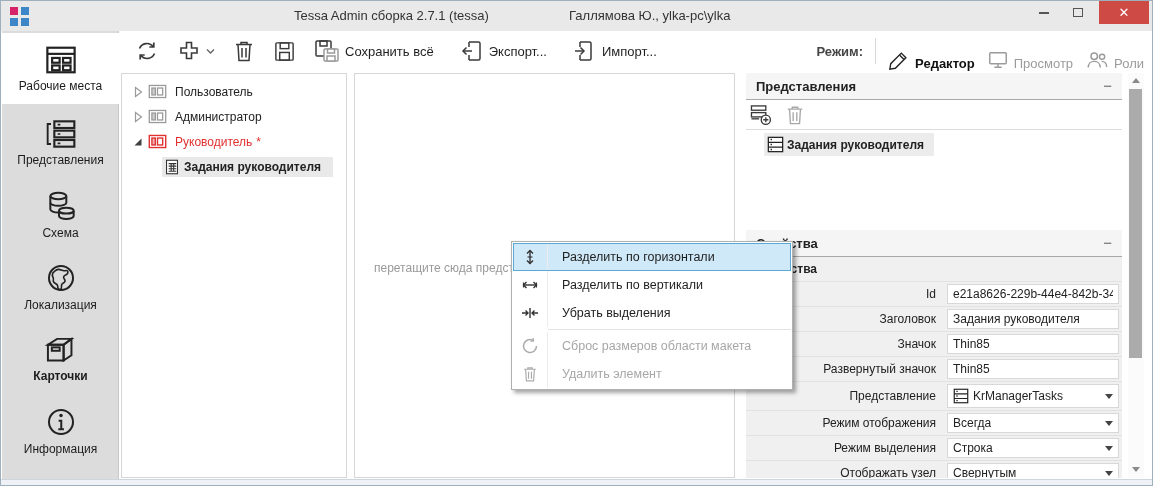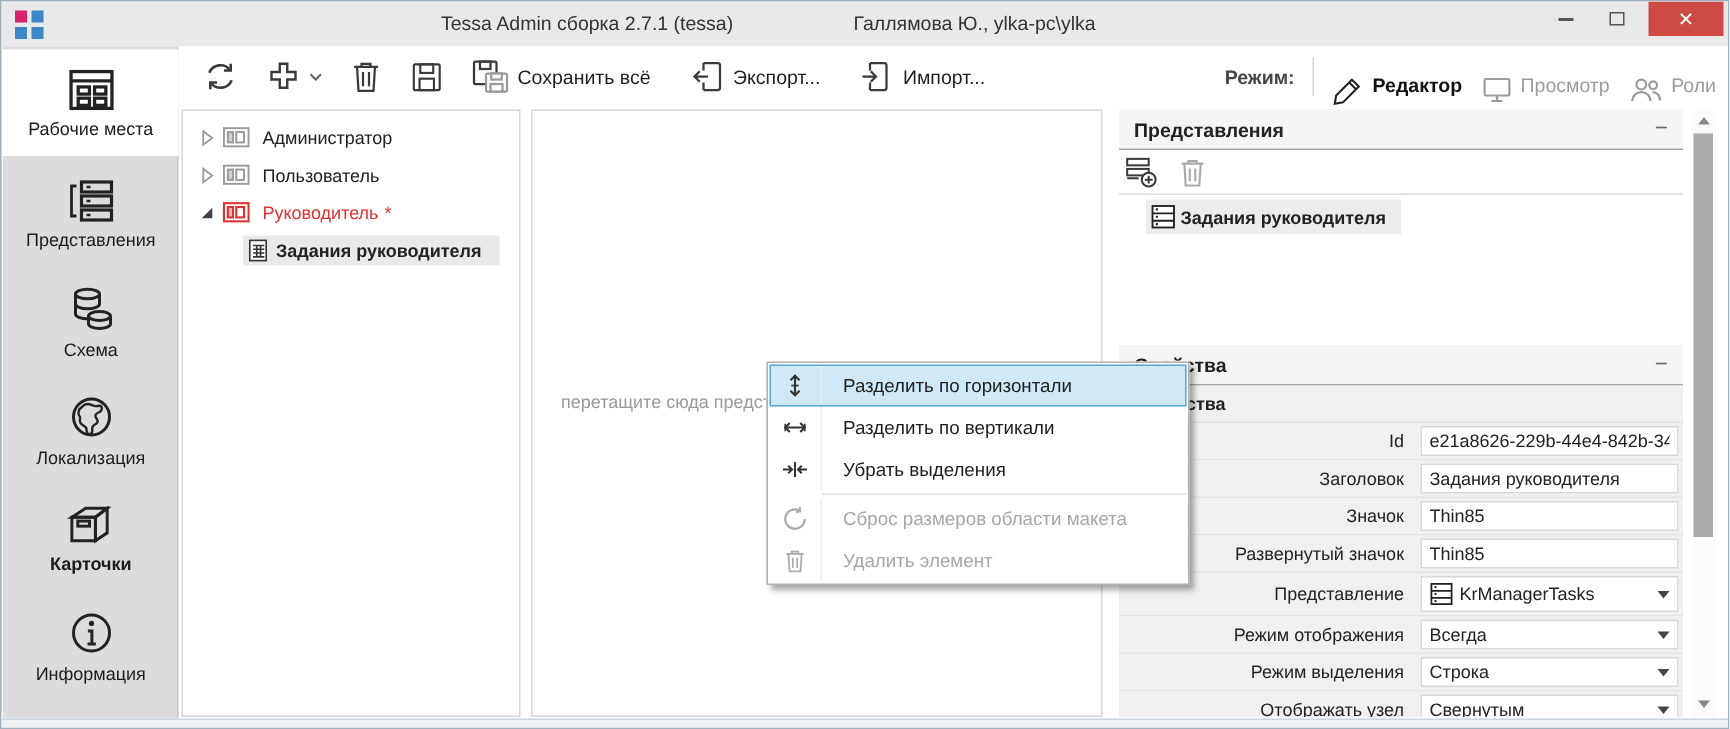--- a/index.html
+++ b/index.html
@@ -29,21 +29,21 @@
              align-items:center;justify-content:center;gap:4px;font-size:12px;color:#1c1c1c;cursor:default;}
   .side-item.active{background:#ffffff;}
   .side-item .lbl{white-space:nowrap;}
   
   .toolbar{position:absolute;left:118px;top:30px;width:1035px;height:40px;background:#fff;
            display:flex;align-items:center;padding-left:12px;box-sizing:border-box;gap:10px;}
   .tbtn{display:flex;align-items:center;gap:5px;font-size:13px;color:#1f1f1f;padding:3px 4px;white-space:nowrap;}
   .tb-right{margin-left:auto;display:flex;align-items:center;gap:12px;padding-right:10px;}
   .mode-label{font-weight:bold;color:#454545;font-size:13px;margin-left:48px;}
   .vsep{width:1px;height:26px;background:#d7d7d7;}
-  .mode-btn{display:flex;align-items:flex-start;gap:5px;font-size:13px;margin-top:17px;}
+  .mode-btn{display:flex;align-items:flex-end;gap:5px;font-size:13px;margin-top:17px;}
   .mode-btn.active{font-weight:bold;color:#111;}
   .mode-btn.inactive{color:#9b9b9b;}
   
   .panel{position:absolute;background:#fff;border:1px solid #d6d6d6;box-sizing:border-box;}
   .tree-panel{left:120px;top:72px;width:226px;height:405px;padding-top:5px;}
   .canvas-panel{left:353px;top:72px;width:381px;height:405px;}
   .canvas-hint{position:absolute;left:19px;top:187px;font-size:12px;color:#9a9a9a;white-space:nowrap;}
   
   .trow{height:25px;display:flex;align-items:center;font-size:12px;white-space:nowrap;}
   .texp{width:16px;margin-left:8px;display:flex;justify-content:center;}
@@ -301,36 +301,36 @@
             <path d="M1.5 1.5l6 4.5-6 4.5z" fill="#fff" stroke="#9a9a9a" stroke-width="1.2"></path>
           </svg>
         </span>
       <span class="tico">
         <svg width="19" height="15" viewBox="0 0 22 17" fill="none" stroke="#9a9a9a" stroke-width="1.5">
           <rect x="1.5" y="1.5" width="19" height="14"></rect>
             <rect x="4.5" y="4.5" width="4" height="8" fill="#cfcfcf" stroke="#9a9a9a"></rect>
             <rect x="11" y="4.5" width="6" height="8"></rect>
         </svg>
         </span>
-      <span class="lab">Администратор</span>
+      <span class="lab">Пользователь</span>
     </div>
     <div class="trow">
       <span class="texp">
         <svg width="9" height="12" viewBox="0 0 9 12">
             <path d="M1.5 1.5l6 4.5-6 4.5z" fill="#fff" stroke="#9a9a9a" stroke-width="1.2"></path>
           </svg>
         </span>
       <span class="tico">
         <svg width="19" height="15" viewBox="0 0 22 17" fill="none" stroke="#9a9a9a" stroke-width="1.5">
           <rect x="1.5" y="1.5" width="19" height="14"></rect>
             <rect x="4.5" y="4.5" width="4" height="8" fill="#cfcfcf" stroke="#9a9a9a"></rect>
             <rect x="11" y="4.5" width="6" height="8"></rect>
         </svg>
         </span>
-      <span class="lab">Пользователь</span>
+      <span class="lab">Администратор</span>
     </div>
     <div class="trow red">
       <span class="texp">
         <svg width="10" height="10" viewBox="0 0 10 10">
             <path d="M8.5 1.5v7h-7z" fill="#404040"></path>
           </svg>
         </span>
       <span class="tico">
         <svg width="19" height="15" viewBox="0 0 22 17" fill="none" stroke="#e03131" stroke-width="1.6">
           <rect x="1.5" y="1.5" width="19" height="14"></rect>

